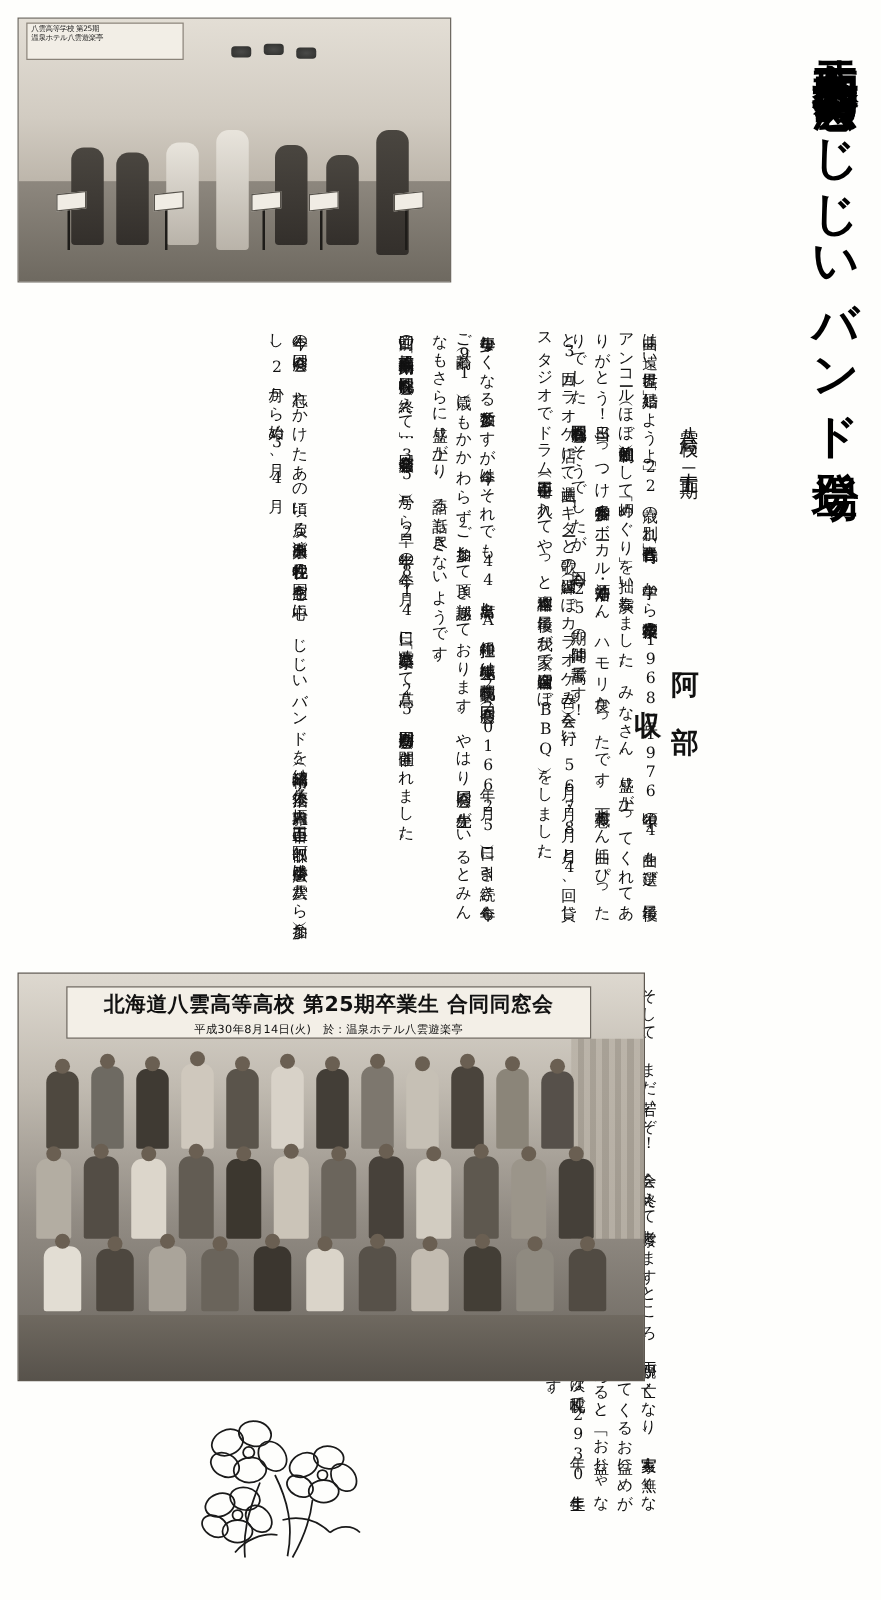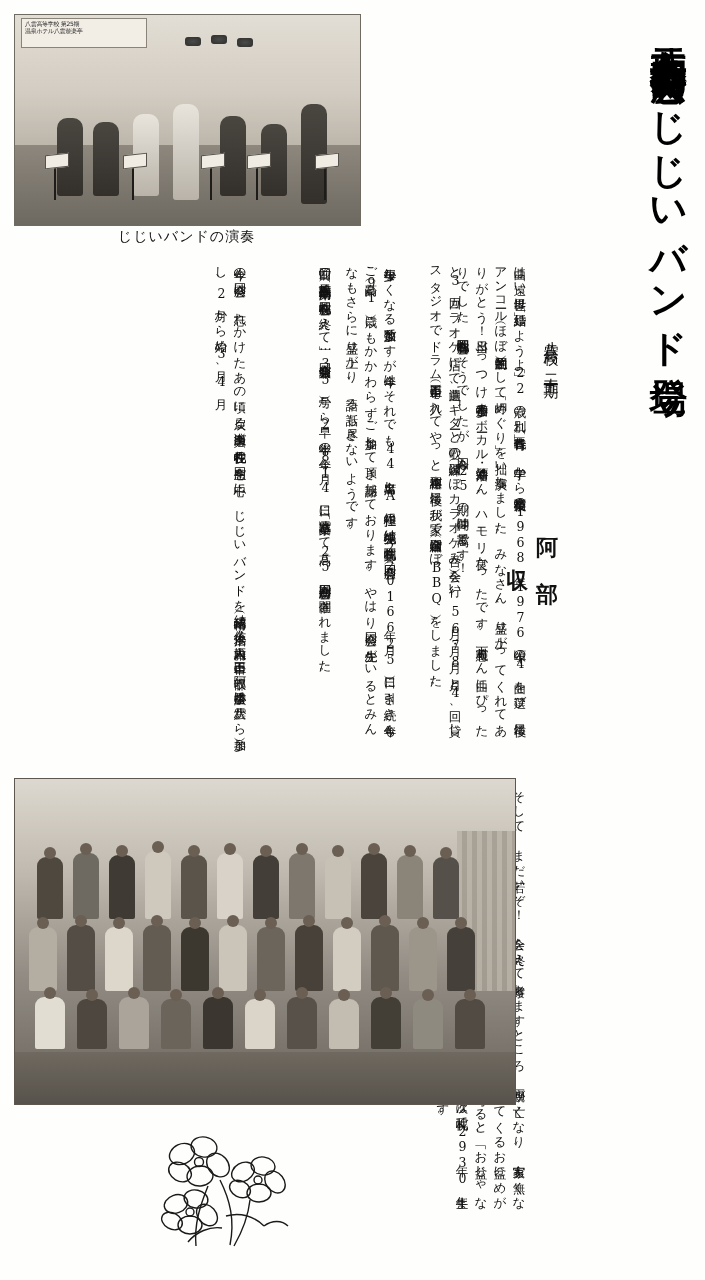--- a/index.html
+++ b/index.html
@@ -275,39 +275,42 @@
     <div class="tp-fig" style="left:246px; height:72px;"><span class="h"></span></div>
     <div class="tp-fig" style="left:286px; height:100px; bottom:10%;"><span class="h"></span></div>
 
     <div class="tp-stand" style="left:30px;"></div>
     <div class="tp-stand" style="left:108px;"></div>
     <div class="tp-stand" style="left:186px;"></div>
     <div class="tp-stand" style="left:232px;"></div>
     <div class="tp-stand" style="left:300px;"></div>
   </div>
 
-  <div class="caption-top">じじいバンドの演奏</div>
 
   <div class="headline">八高二十五期合同同窓会にじじいバンド登場</div>
   <div class="byline">八雲高校 二十五期</div>
   <div class="byline-name">阿 部 　収</div>
 
   <div class="vcol col-a">前回の投稿（「八高二十五期第二回　札幌同窓会を終えて」…同窓会会報第35号）から早2年半の今年8月14日に八雲「遊楽亭」にて八高25期合同同窓会が開催されました。</div>
   <div class="vcol col-b">毎年少なくなる参加数ですが今年はそれでも44名出席しA組担任の結城先生は札幌圏第2回同窓会（2016年6月25日）に引き続き今年もご高齢（91歳）にもかかわらずご参加して頂き感謝しております。やはり同窓会に先生がいるとみんなもさらに盛り上がり、語る話も尽きないようです。</div>
   <div class="vcol col-left-2">今年の同窓会は、忘れかけたあの頃に戻る演出（余興）を札幌在住の同窓生を中心に、じじいバンドを結成（沼崎裕、佐々木俊治、垣内雅人、田中正吾、阿部収、小番勝広は八雲から参加）し、2月から始め3月、4月</div>
   <div class="vcol col-c">と3回カラオケ店にて選曲、ギターと歌の練習（ほぼカラオケ呑み会）を行い、5月・6月・7月・8月と4回、貸しスタジオでドラム（田中正吾）を入れてやっと本格練習…最後に我が家で合宿練習（ほぼBBQ）をしました。</div>
   <div class="vcol col-d">曲は「遠い世界に」「結婚しようよ」「22歳の別れ」「青春時代」と、中学から高校卒業後の1968年～1976年頃の4曲を選び、最後にアンコール（ほぼ強制的）用として「岬めぐり」を拙い演奏しました。みなさん、盛り上がってくれてありがとう！当日ぶっつけ本番参加のボーカル・酒井靖浩くん、ハモリ良かったです。下村義憲くん曲にぴったりでした。札幌圏同窓会もそうでしたが、今回も25期の仲間は最高です！</div>
 
   <div class="rcol rcol-1">そして、まだ若いぞ！　会を終えて考察しますところ、両親が亡くなり、実家も無くなり、八雲在住の人たちが少なくなっているなと感じます。八雲に戻ってくるお盆にめがけ同窓会を開催していましたが、定年を過ぎ、それぞれの家庭事情の変化を考えると、「お盆じゃなくてもいいじゃないか」という話も出ておりました。次は札幌で「29年30年生まれ八雲同窓会」としてバンド継続でやろうかと私なりに考えております。</div>
 
   <div class="group-photo">
     <div class="gp-wall"></div>
     <div class="gp-curtain"></div>
     <div class="gp-floor"></div>
 
+    <div class="gp-title">
+      <div class="t1">北海道八雲高等高校 第25期卒業生 合同同窓会</div>
+      <div class="t2">平成30年8月14日(火)　於：温泉ホテル八雲遊楽亭</div>
+    </div>
 
     <div class="gp-person" style="left:22px;  top:78px; width:26px; height:62px; background:#4e483f;">
         <span class="h"></span>
       </div>
     <div class="gp-person" style="left:58px;  top:74px; width:26px; height:66px; background:#6e6a62;">
         <span class="h"></span>
       </div>
     <div class="gp-person" style="left:94px;  top:76px; width:26px; height:64px; background:#3f3a33;">
         <span class="h"></span>
       </div>

